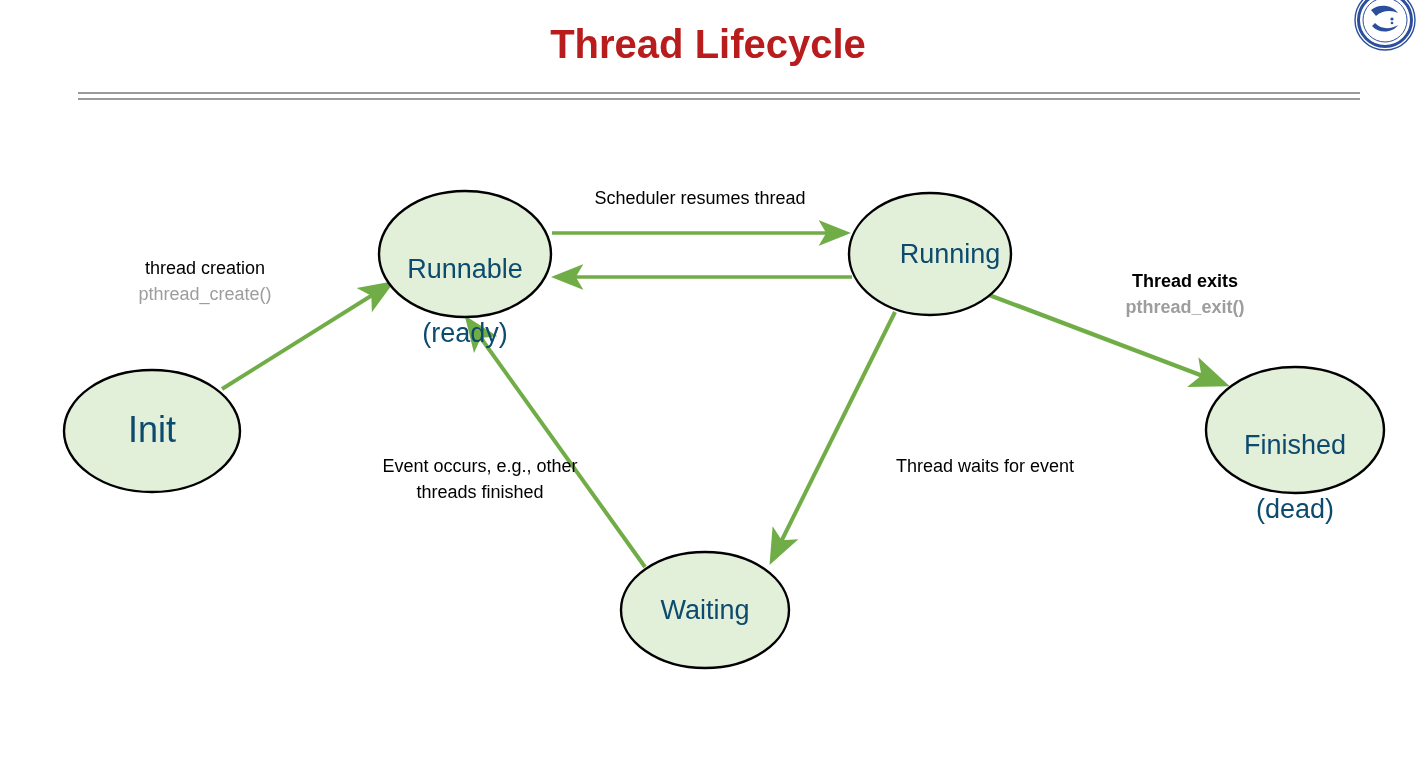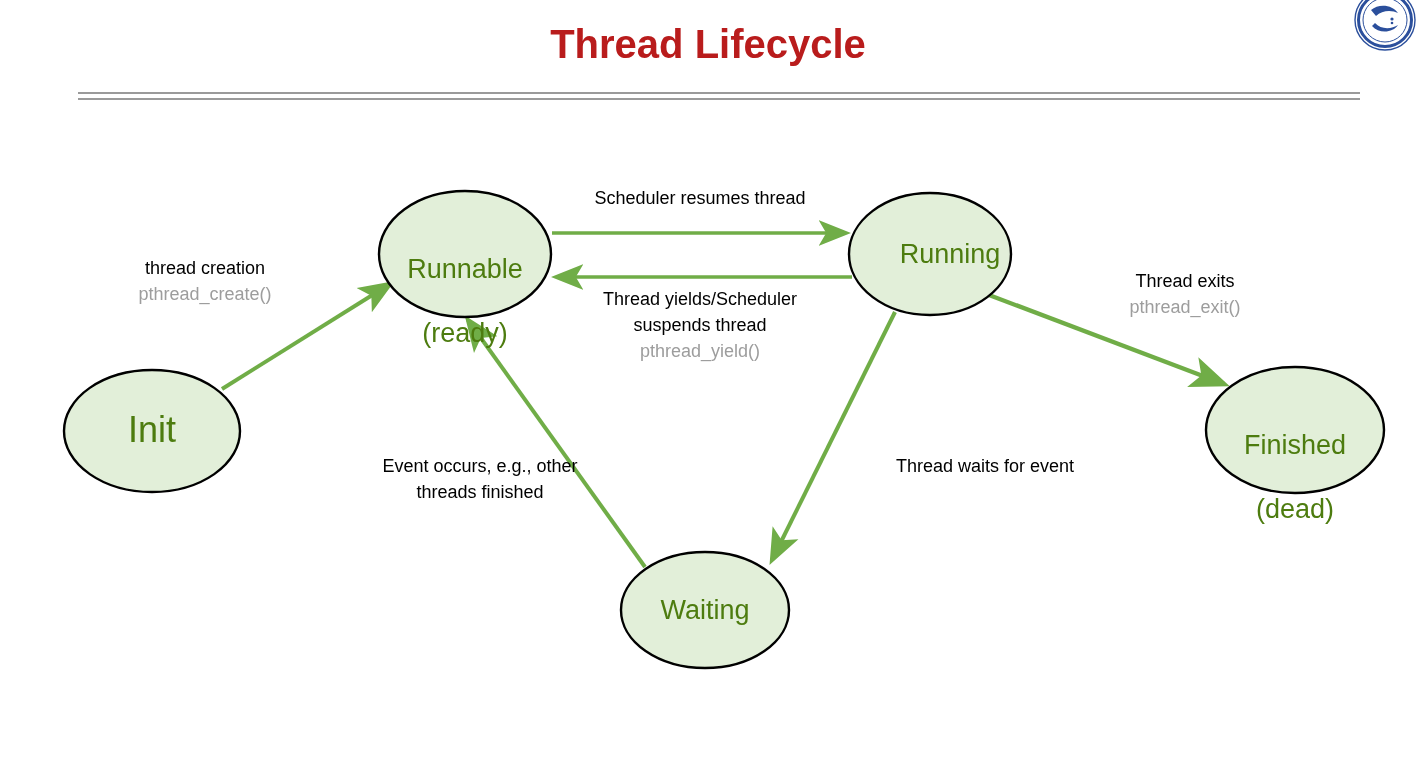--- a/index.html
+++ b/index.html
@@ -61,21 +61,21 @@
     left: 0;
     top: 0;
     width: 1416px;
     height: 758px;
   }
 
   
   .node-label {
     position: absolute;
     text-align: center;
-    color: #4d7c0f;
+    color: #0c4a6e;
     font-family: "Liberation Sans", sans-serif;
     font-size: 27px;
     line-height: 32px;
     white-space: pre-line;
     pointer-events: none;
   }
   
   .edge-label {
     position: absolute;
     text-align: center;
@@ -156,27 +156,22 @@
 
   <div class="edge-label" style="left:65px; top:255px; width:280px;">
     <span>thread creation</span>
     <span class="api">pthread_create()</span>
   </div>
 
   <div class="edge-label" style="left:525px; top:185px; width:350px;">
     <span>Scheduler resumes thread</span>
   </div>
 
-  <div class="edge-label" style="left:530px; top:286px; width:340px;">
-    <span>Thread yields/Scheduler</span><br>
-    <span>suspends thread</span>
-    <span class="api">pthread_yield()</span>
-  </div>
 
-  <div class="edge-label" style="left:1085px; top:268px; width:200px;">
+  <div class="edge-label" style="left:1085px; top:268px; width:200px;font-weight:bold;">
     <span>Thread exits</span>
     <span class="api">pthread_exit()</span>
   </div>
 
   <div class="edge-label" style="left:840px; top:453px; width:290px;">
     <span>Thread waits for event</span>
   </div>
 
   <div class="edge-label" style="left:330px; top:453px; width:300px;">
     <span>Event occurs, e.g., other</span><br>

